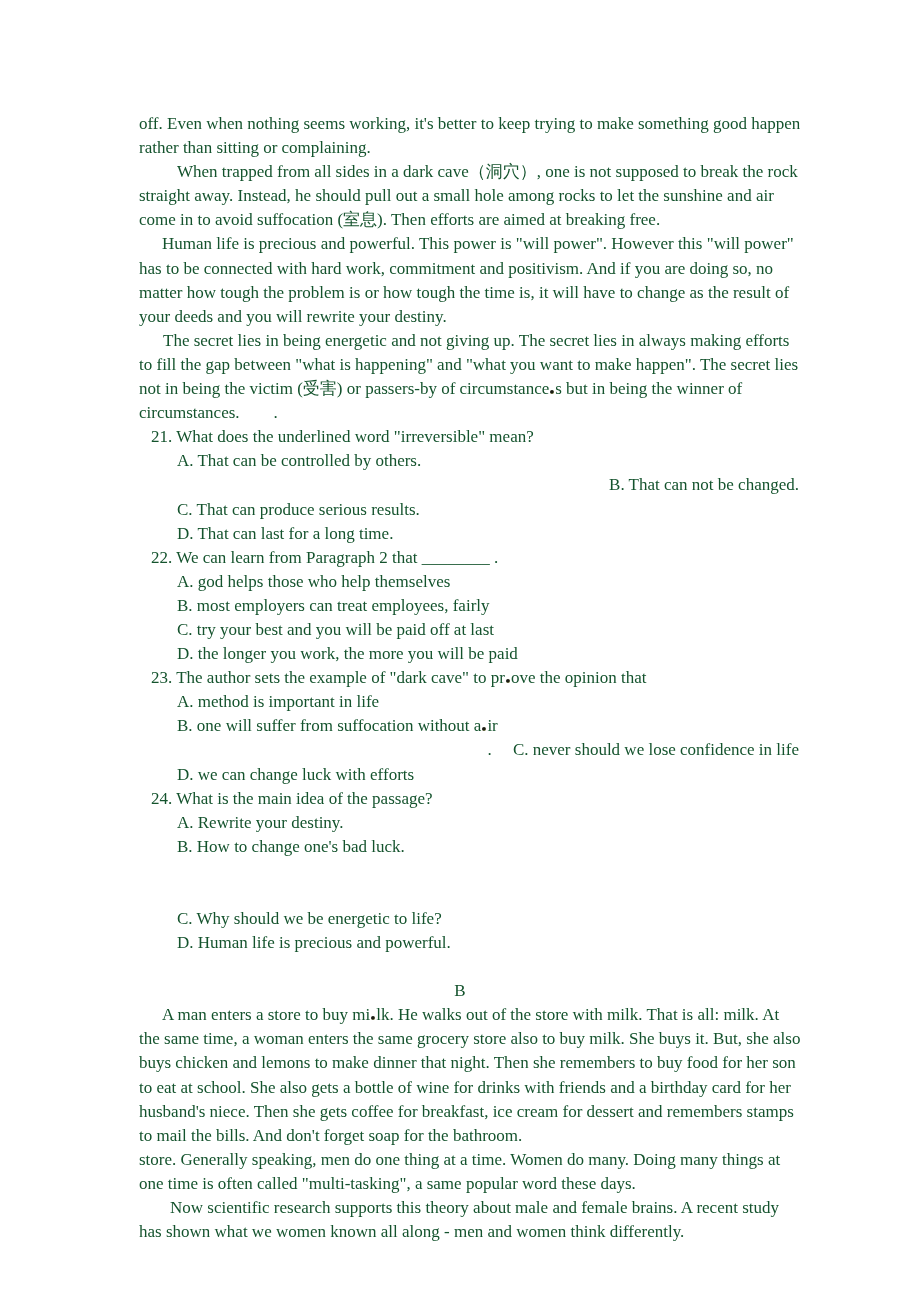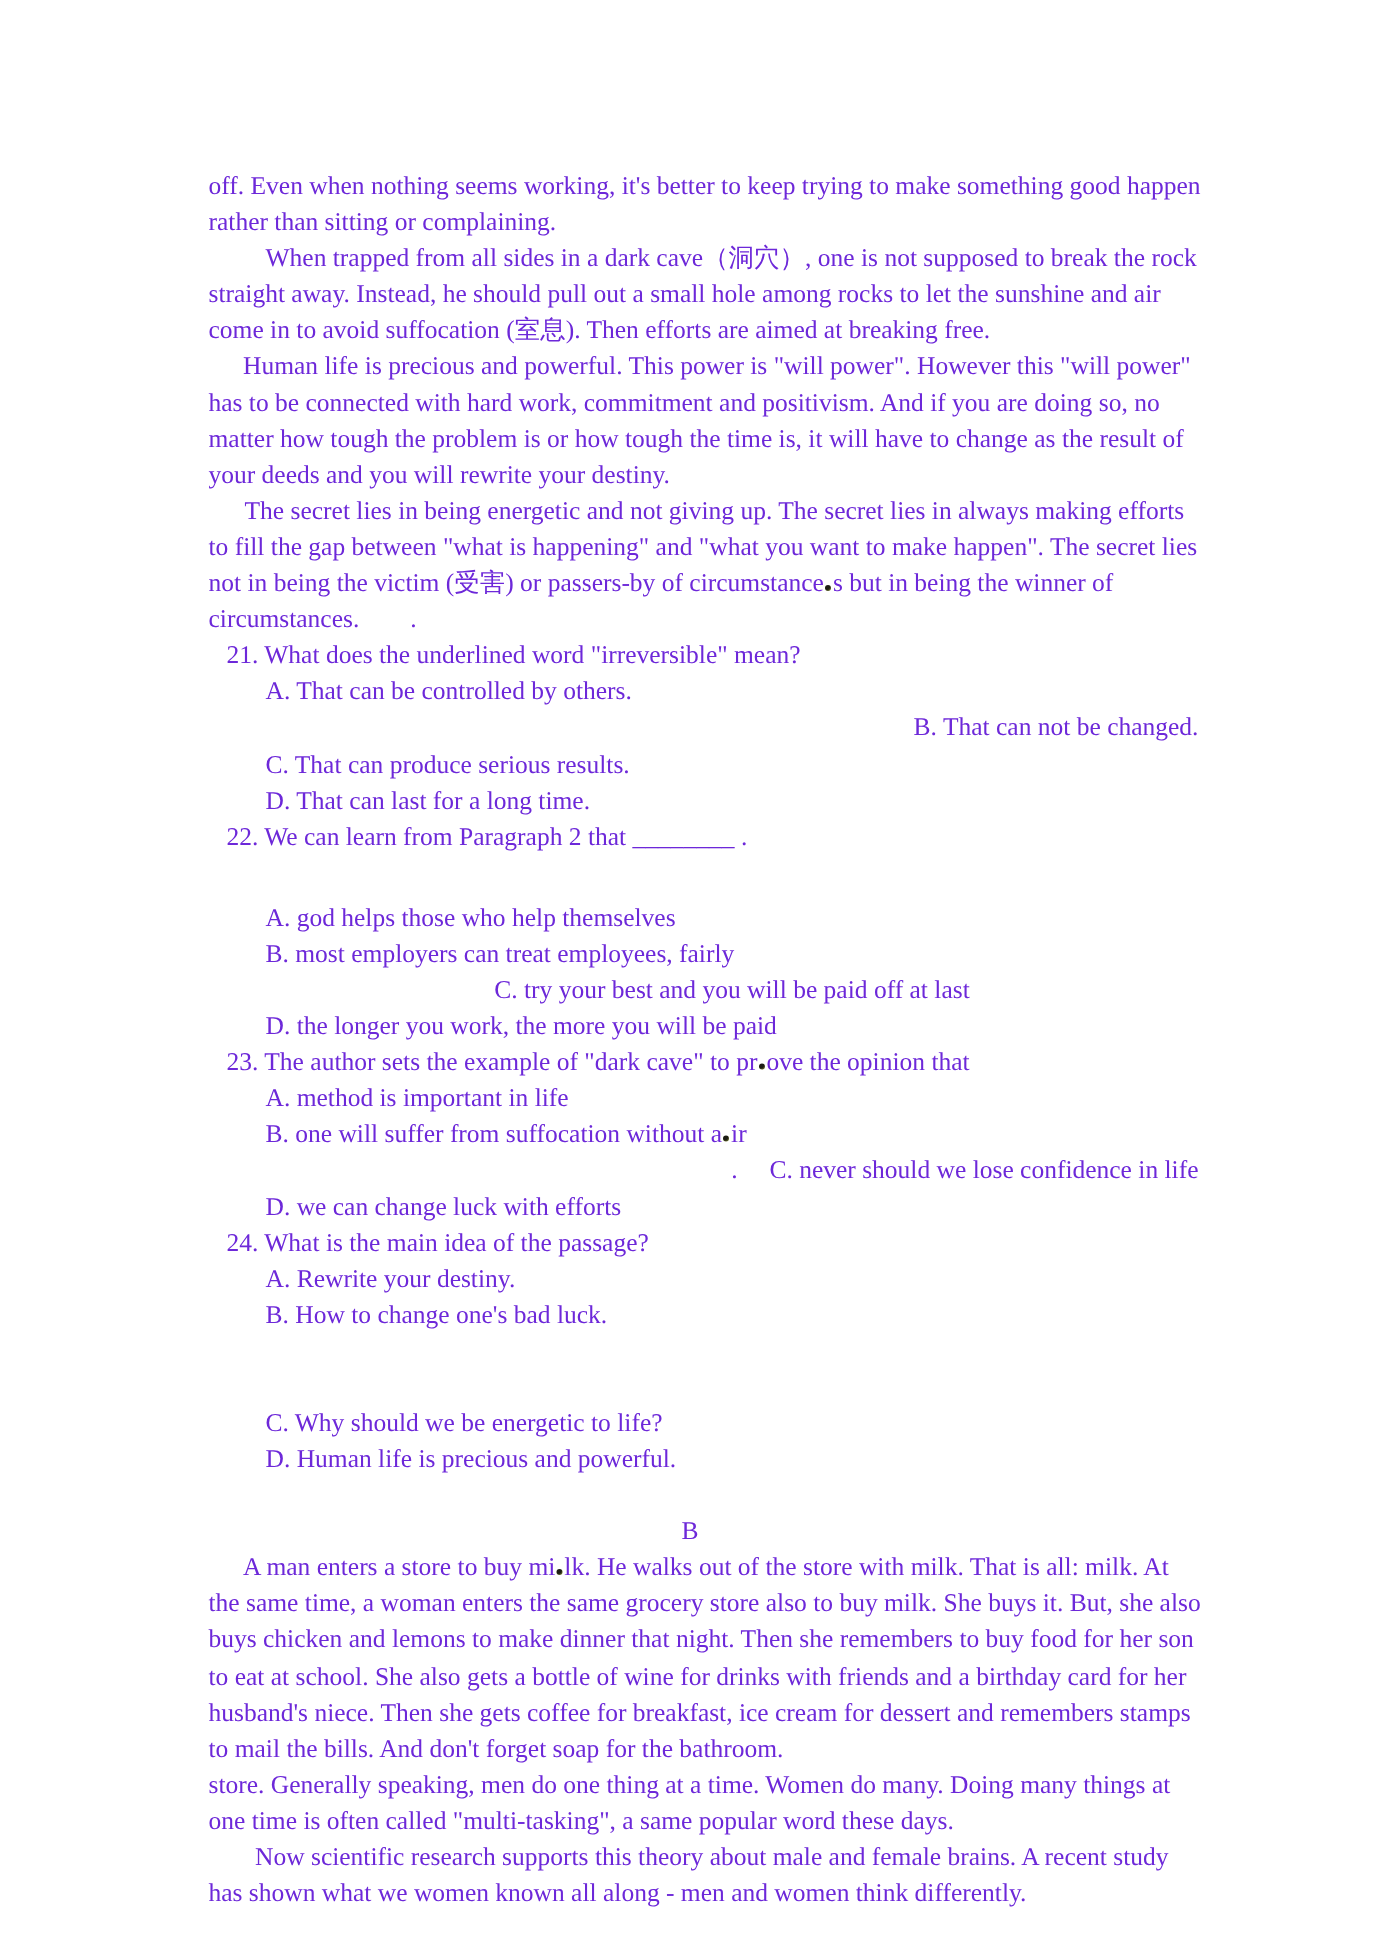--- a/index.html
+++ b/index.html
@@ -5,21 +5,21 @@
   html, body {
     margin: 0;
     padding: 0;
     background: #ffffff;
   }
   .page {
     position: relative;
     width: 809px;
     height: 1302px;
     background: #ffffff;
-    color: #6d28d9;
+    color: #14532d;
     font-family: "Liberation Serif", serif;
     font-size: 17px;
     overflow: hidden;
   }
   .text-column {
     position: absolute;
     left: 139px;
     top: 112px;
     width: 660px;
   }
@@ -60,23 +60,23 @@
       <div class="line" style="padding-left: 24px;">The secret lies in being energetic and not giving up. The secret lies in always making efforts</div>
       <div class="line">to fill the gap between "what is happening" and "what you want to make happen". The secret lies</div>
       <div class="line">not in being the victim (受害) or passers-by of circumstance<span class="stray-dot"></span>s but in being the winner of</div>
       <div class="line">circumstances.        .</div>
       <div class="line" style="padding-left: 12px;">21. What does the underlined word "irreversible" mean?</div>
       <div class="line" style="padding-left: 38px;">A. That can be controlled by others.</div>
       <div class="line" style="padding-left: 38px; text-align: right;">B. That can not be changed.</div>
       <div class="line" style="padding-left: 38px;">C. That can produce serious results.</div>
       <div class="line" style="padding-left: 38px;">D. That can last for a long time.</div>
       <div class="line" style="padding-left: 12px;">22. We can learn from Paragraph 2 that ________ .</div>
-      <div class="line" style="padding-left: 38px; margin-top: 30px;">A. god helps those who help themselves</div>
+      <div class="line" style="padding-left: 38px;">A. god helps those who help themselves</div>
       <div class="line" style="padding-left: 38px;">B. most employers can treat employees, fairly</div>
-      <div class="line" style="padding-left: 38px; text-align: center;">C. try your best and you will be paid off at last</div>
+      <div class="line" style="padding-left: 38px;">C. try your best and you will be paid off at last</div>
       <div class="line" style="padding-left: 38px;">D. the longer you work, the more you will be paid</div>
       <div class="line" style="padding-left: 12px;">23. The author sets the example of "dark cave" to pr<span class="stray-dot"></span>ove the opinion that</div>
       <div class="line" style="padding-left: 38px;">A. method is important in life</div>
       <div class="line" style="padding-left: 38px;">B. one will suffer from suffocation without a<span class="stray-dot"></span>ir</div>
       <div class="line" style="padding-left: 24px; text-align: right;">.     C. never should we lose confidence in life</div>
       <div class="line" style="padding-left: 38px;">D. we can change luck with efforts</div>
       <div class="line" style="padding-left: 12px;">24. What is the main idea of the passage?</div>
       <div class="line" style="padding-left: 38px;">A. Rewrite your destiny.</div>
       <div class="line" style="padding-left: 38px;">B. How to change one's bad luck.</div>
       <div class="line" style="padding-left: 38px; margin-top: 48px;">C. Why should we be energetic to life?</div>

